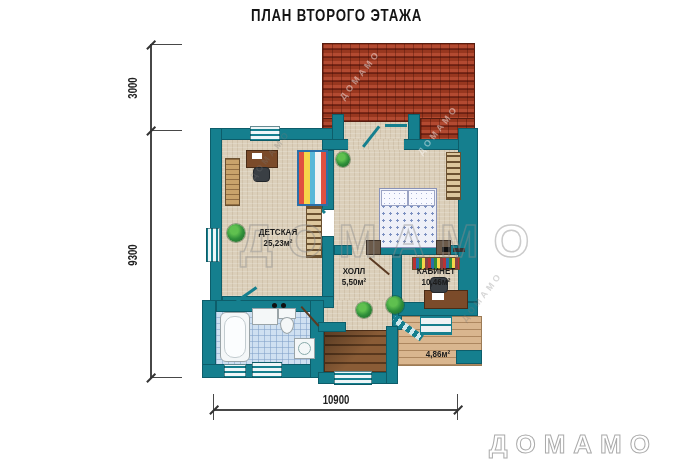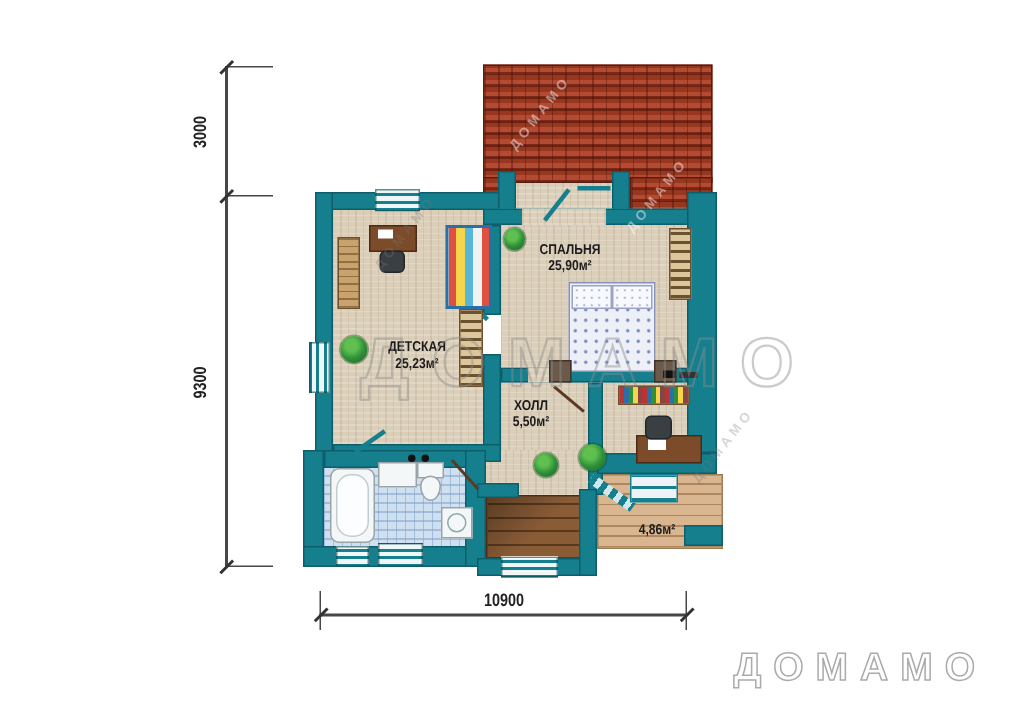--- a/index.html
+++ b/index.html
@@ -68,20 +68,21 @@
       font-size:26px;font-weight:700;letter-spacing:8px;white-space:nowrap;}
   .wm-s{z-index:6;font-size:9px;letter-spacing:3px;transform:rotate(-52deg);pointer-events:none;font-weight:700;}
   .wm-roof{color:rgba(255,255,255,.45);}
   .wm-gray{color:rgba(120,120,120,.3);}
 </style>
 </head>
 <body>
 
 <div id="stage">
 
+  <div class="abs title"><span>ПЛАН ВТОРОГО ЭТАЖА</span></div>
 
   <div class="abs dim" style="left:150px;top:45px;width:1.6px;height:333px;"></div>
   <div class="abs dim" style="left:150px;top:44px;width:32px;height:1.4px;"></div>
   <div class="abs dim" style="left:150px;top:130px;width:32px;height:1.4px;"></div>
   <div class="abs dim" style="left:150px;top:377px;width:32px;height:1.4px;"></div>
   <div class="abs slash" style="left:145px;top:44px;"></div>
   <div class="abs slash" style="left:145px;top:130px;"></div>
   <div class="abs slash" style="left:145px;top:377px;"></div>
   <div class="abs dim-label vlabel" style="left:133px;top:88px;"><span>3000</span></div>
   <div class="abs dim-label vlabel" style="left:133px;top:255px;"><span>9300</span></div>
@@ -179,31 +180,31 @@
   <div class="abs furn white-fixture" style="left:220px;top:312px;width:28px;height:48px;border-radius:6px;"></div>
   <div class="abs furn" style="left:224px;top:316px;width:20px;height:40px;border:1px solid #c3ccd0;border-radius:10px;background:#fbfdfe;z-index:4;"></div>
   <div class="abs furn white-fixture" style="left:252px;top:308px;width:24px;height:15px;"></div>
   <div class="abs furn white-fixture" style="left:278px;top:308px;width:16px;height:9px;"></div>
   <div class="abs furn white-fixture" style="left:280px;top:317px;width:12px;height:15px;border-radius:50% 50% 50% 50%/40% 40% 60% 60%;"></div>
   <div class="abs furn white-fixture" style="left:294px;top:338px;width:19px;height:19px;"></div>
   <div class="abs furn" style="left:298px;top:342px;width:11px;height:11px;border:1.5px solid #8aa;border-radius:50%;z-index:4;"></div>
   <div class="abs dot" style="left:272px;top:303px;width:5px;height:5px;"></div>
   <div class="abs dot" style="left:281px;top:303px;width:5px;height:5px;"></div>
 
-  <div class="abs room-label" style="left:340px;top:162px;width:80px;">
-    <span>СПАЛЬНЯ</span>
-    <span>25,90м²</span>
-  </div>
   <div class="abs room-label" style="left:240px;top:227px;width:76px;">
     <span>ДЕТСКАЯ</span>
     <span>25,23м²</span>
   </div>
   <div class="abs room-label" style="left:326px;top:266px;width:56px;">
     <span>ХОЛЛ</span>
     <span>5,50м²</span>
+  </div>
+  <div class="abs room-label" style="left:398px;top:266px;width:76px;">
+    <span>КАБИНЕТ</span>
+    <span>10,46м²</span>
   </div>
   <div class="abs room-label" style="left:408px;top:349px;width:60px;">
     <span>4,86м²</span>
   </div>
 
   <div class="abs wm-center" style="left:240px;top:214px;">ДОМАМО</div>
   <div class="abs wm-corner" style="right:16px;bottom:10px;">ДОМАМО</div>
   <div class="abs wm-s wm-roof" style="left:330px;top:70px;">ДОМАМО</div>
   <div class="abs wm-s wm-roof" style="left:408px;top:125px;">ДОМАМО</div>
   <div class="abs wm-s wm-gray" style="left:240px;top:150px;">ДОМАМО</div>

